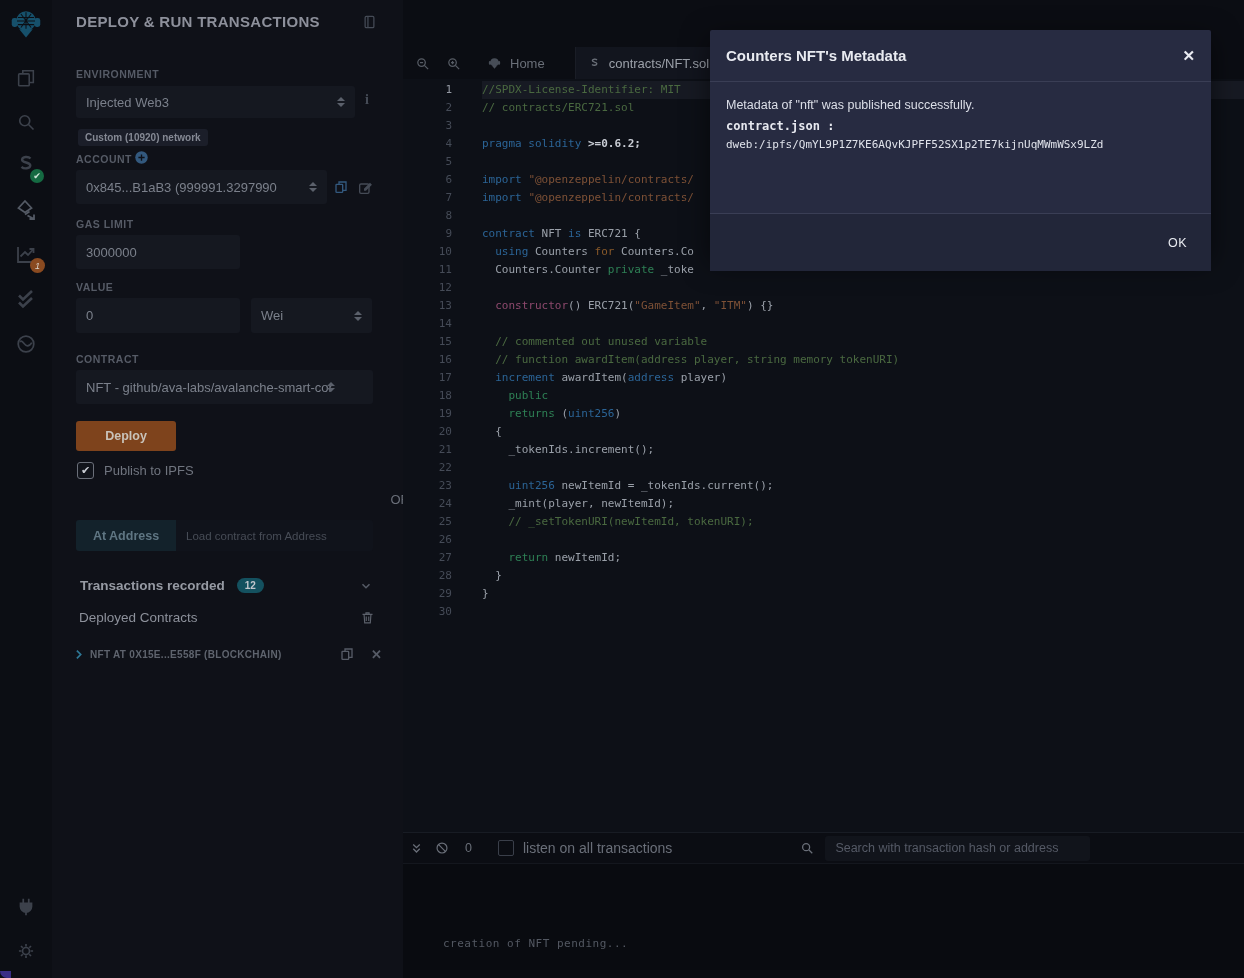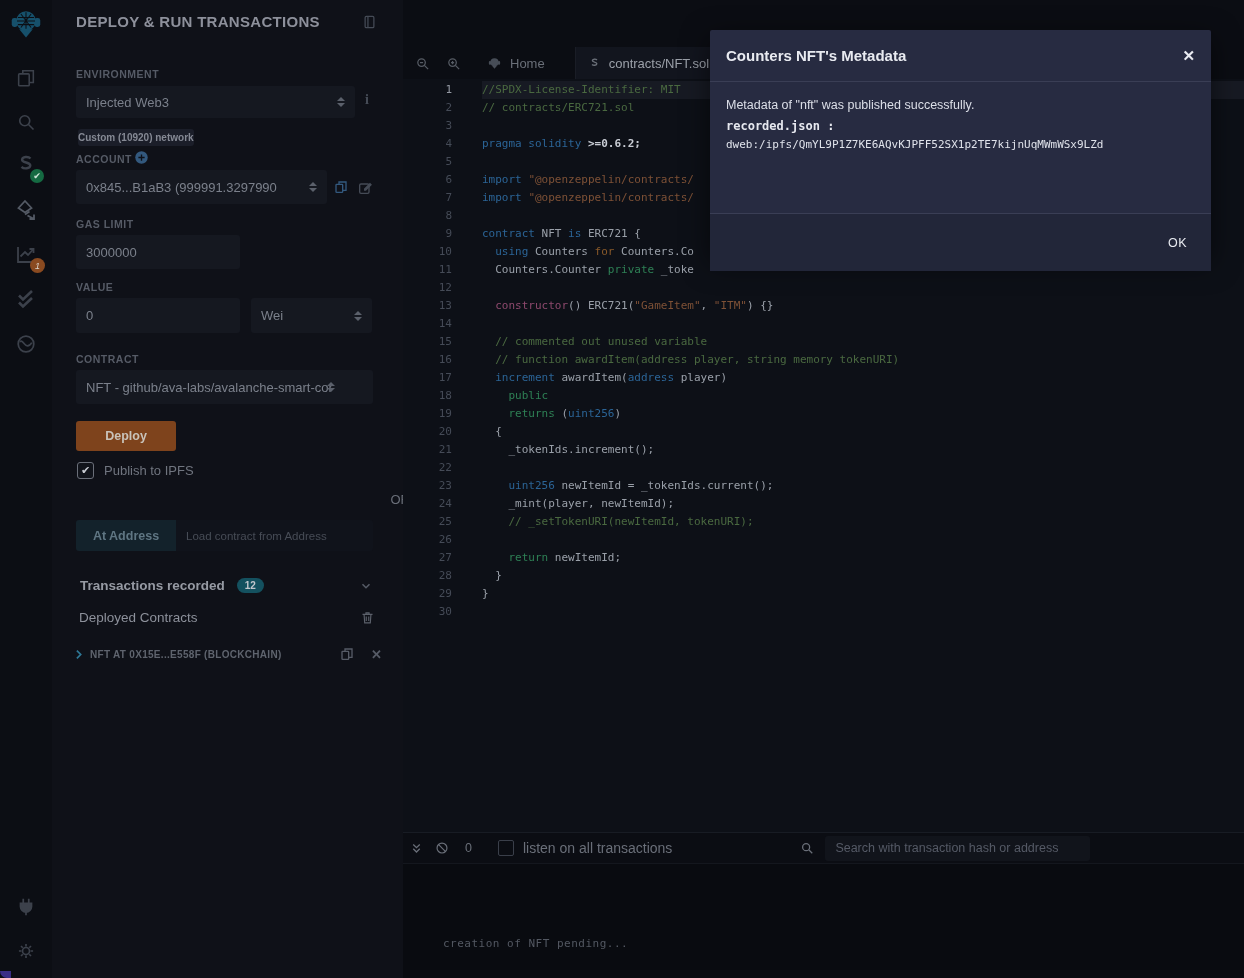--- a/index.html
+++ b/index.html
@@ -20,21 +20,21 @@
   .p-abs{position:absolute;}
   .p-title{left:24px;top:13px;font-size:15px;font-weight:700;color:#8d909b;letter-spacing:.3px;}
   .p-label{font-size:10.5px;font-weight:700;color:#565b66;letter-spacing:.5px;}
   .sel,.inp{background:#151820;border:none;border-radius:3px;color:#7b808b;font-size:13px;
             display:flex;align-items:center;padding:0 10px;box-sizing:border-box;text-align:center;}
   .stepper{margin-left:auto;display:flex;flex-direction:column;gap:2px;align-items:center;}
   .stepper i{width:0;height:0;border-left:4px solid transparent;border-right:4px solid transparent;}
   .stepper .up{border-bottom:4px solid #5b606b;}
   .stepper .dn{border-top:4px solid #5b606b;}
   .net-badge{background:#1b1e29;border-radius:3px;color:#858994;font-size:10px;font-weight:700;
-             padding:3px 0;display:inline-block;}
+             padding:3px 7px;display:inline-block;}
   .icon-btn{color:#454b56;}
   .icon-blue{color:#33597e;}
   .btn-deploy{background:#7e431c;color:#c9c3ba;border:none;border-radius:3px;font-size:12.5px;font-weight:600;
               display:flex;align-items:center;justify-content:center;}
   .chk{width:15px;height:15px;border:1px solid #6a6f79;border-radius:3px;background:#11141b;
        display:flex;align-items:center;justify-content:center;color:#c9cdd4;font-size:11px;}
   .or{font-size:13px;color:#6a6f79;}
   .btn-ataddr{background:#13222b;color:#5f7683;border:none;border-radius:3px 0 0 3px;font-size:12.5px;font-weight:600;
               display:flex;align-items:center;justify-content:center;}
   .inp-addr{background:#10131b;border-radius:0 3px 3px 0;color:#474c56;font-size:11.5px;
@@ -478,21 +478,21 @@
     </div>
   </section>
 
   <div class="modal">
     <div class="modal-header">
       <span class="modal-title">Counters NFT's Metadata</span>
       <span class="modal-close">✕</span>
     </div>
     <div class="modal-body">
       <div class="modal-msg">Metadata of "nft" was published successfully.</div>
-      <div class="modal-file">recorded.json :</div>
+      <div class="modal-file">contract.json :</div>
       <div class="modal-uri">dweb:/ipfs/QmYL9P1Z7KE6AQvKJPFF52SX1p2TE7kijnUqMWmWSx9LZd</div>
     </div>
     <div class="modal-footer">
       <span class="modal-ok">OK</span>
     </div>
   </div>
 
 </div>
 
 </body></html>

